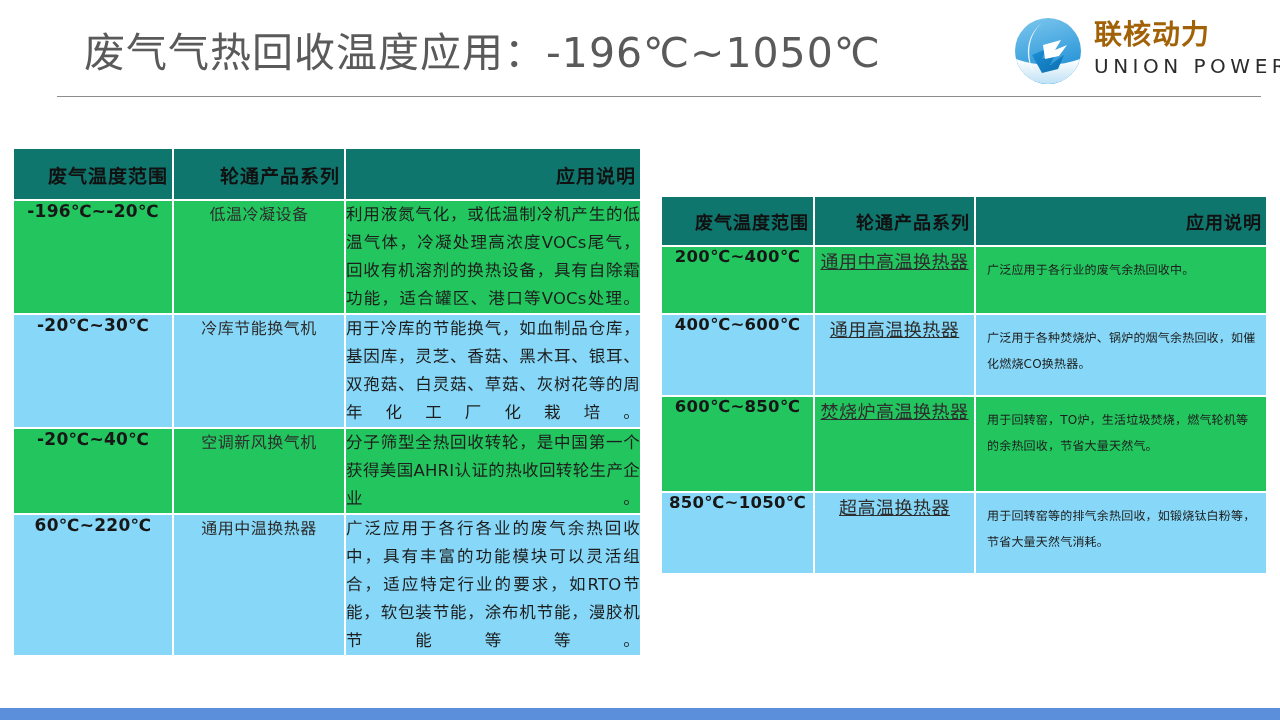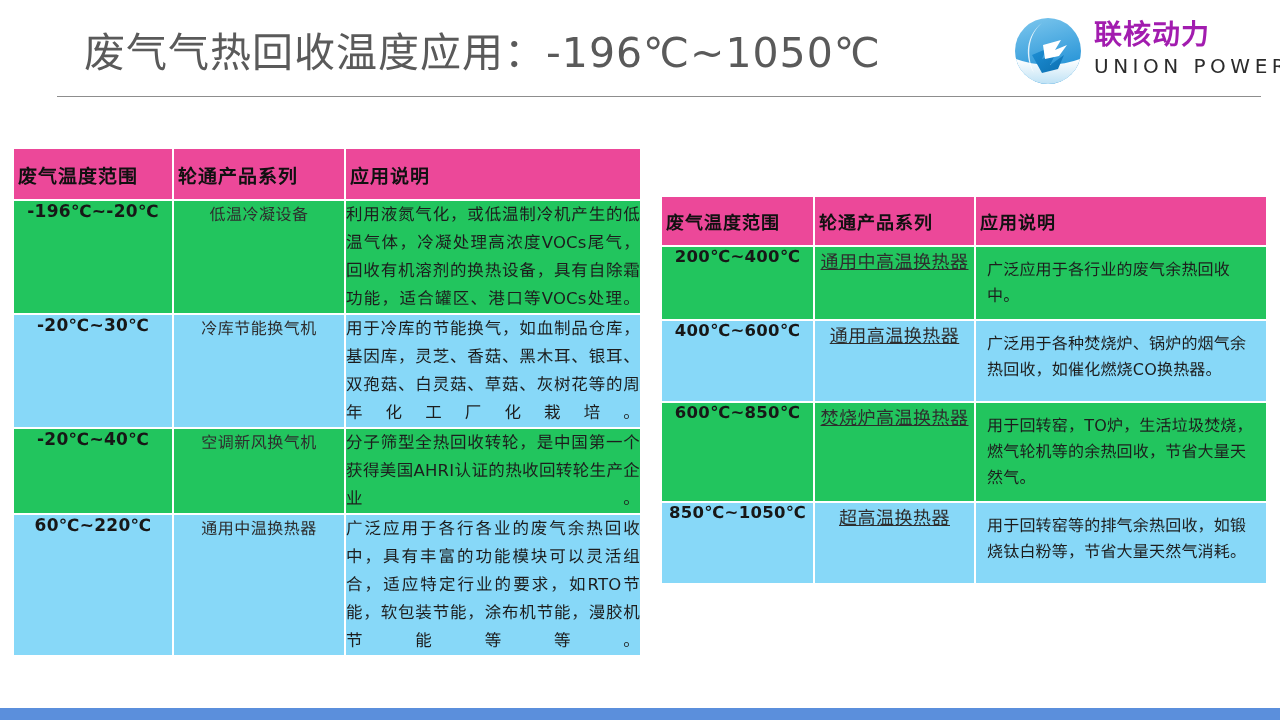--- a/index.html
+++ b/index.html
@@ -64,21 +64,21 @@
   .logo-text {
     position: absolute;
     left: 82px;
     top: 6px;
     width: 176px;
   }
   .logo-cn {
     font-size: 28px;
     font-weight: bold;
     letter-spacing: 1px;
-    color: #a21caf;
+    color: #a16207;
     line-height: 34px;
     white-space: nowrap;
   }
   .logo-en {
     font-size: 20px;
     letter-spacing: 4.5px;
     color: #2b2b2b;
     line-height: 22px;
     margin-top: 3px;
     white-space: nowrap;
@@ -95,25 +95,25 @@
   .tbl.right { left: 661px; top: 196px; width: 606px; }
 
   .tbl td, .tbl th {
     vertical-align: top;
     padding: 0;
     border: 1.5px solid #ffffff;
     box-sizing: border-box;
   }
 
   .tbl thead th {
-    background: #ec4899;
+    background: #0f766e;
     color: #111111;
     font-size: 19px;
     font-weight: bold;
-    text-align: left;
+    text-align: right;
     letter-spacing: 1px;
     height: 52px;
     vertical-align: middle;
     padding: 0 4px;
   }
   .tbl.right thead th { font-size: 18px; height: 50px; }
 
   .row-gray  td { background: #22c55e; }
   .row-blue  td { background: #87D8F8; }
 
@@ -141,21 +141,21 @@
   .cell-desc {
     text-align: justify;
     text-align-last: justify;
     font-size: 16.5px;
     line-height: 28px;
     color: #1d1d1d;
     padding: 9px 11px 10px 11px;
     letter-spacing: 0.2px;
   }
   .tbl.right .cell-desc {
-    font-size: 16px;
+    font-size: 12px;
     line-height: 26px;
     text-align: left;
     text-align-last: left;
     padding: 10px 10px 10px 11px;
   }
 
   
   .footer-bar {
     position: absolute;
     left: 0;

